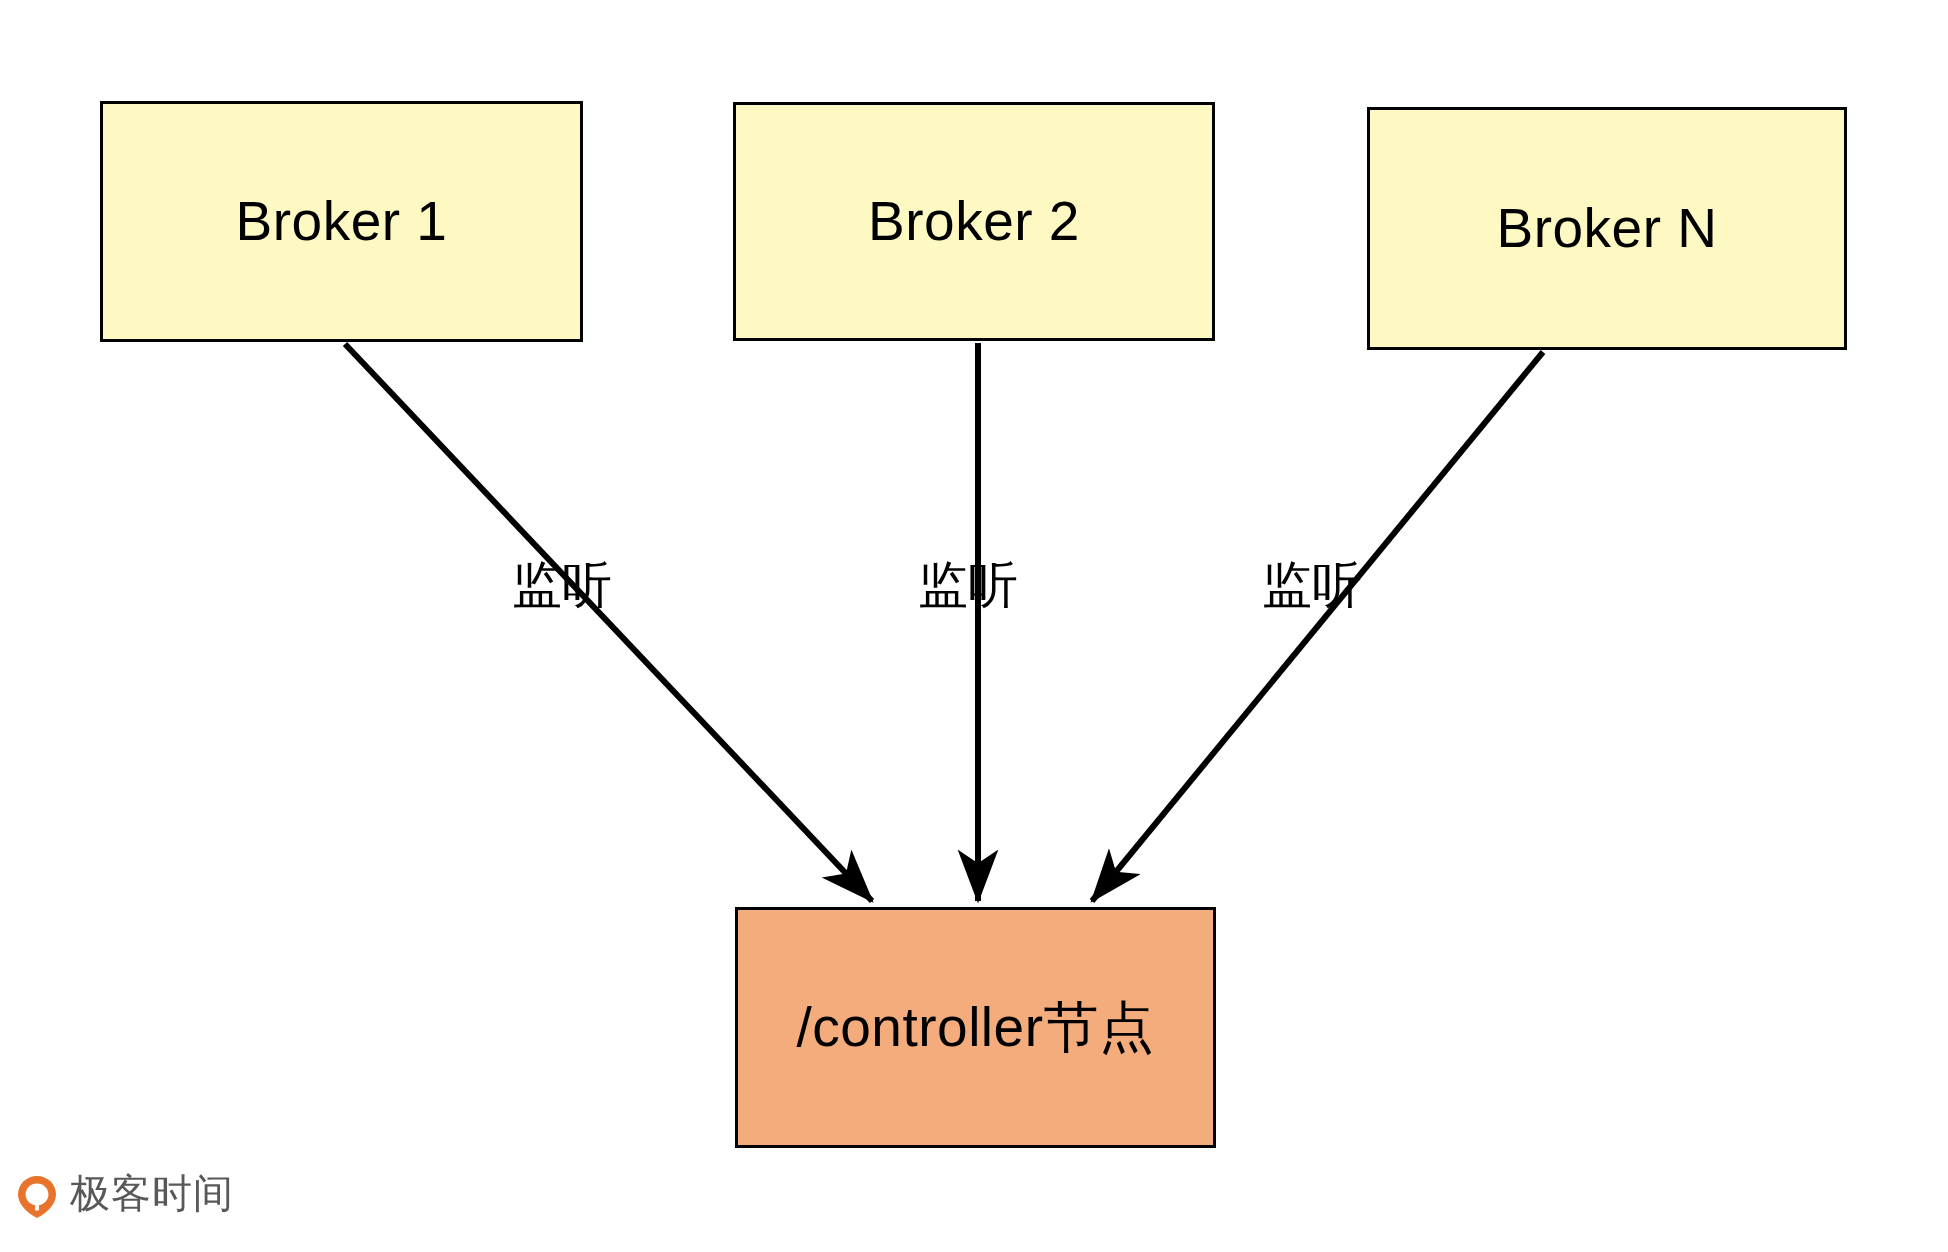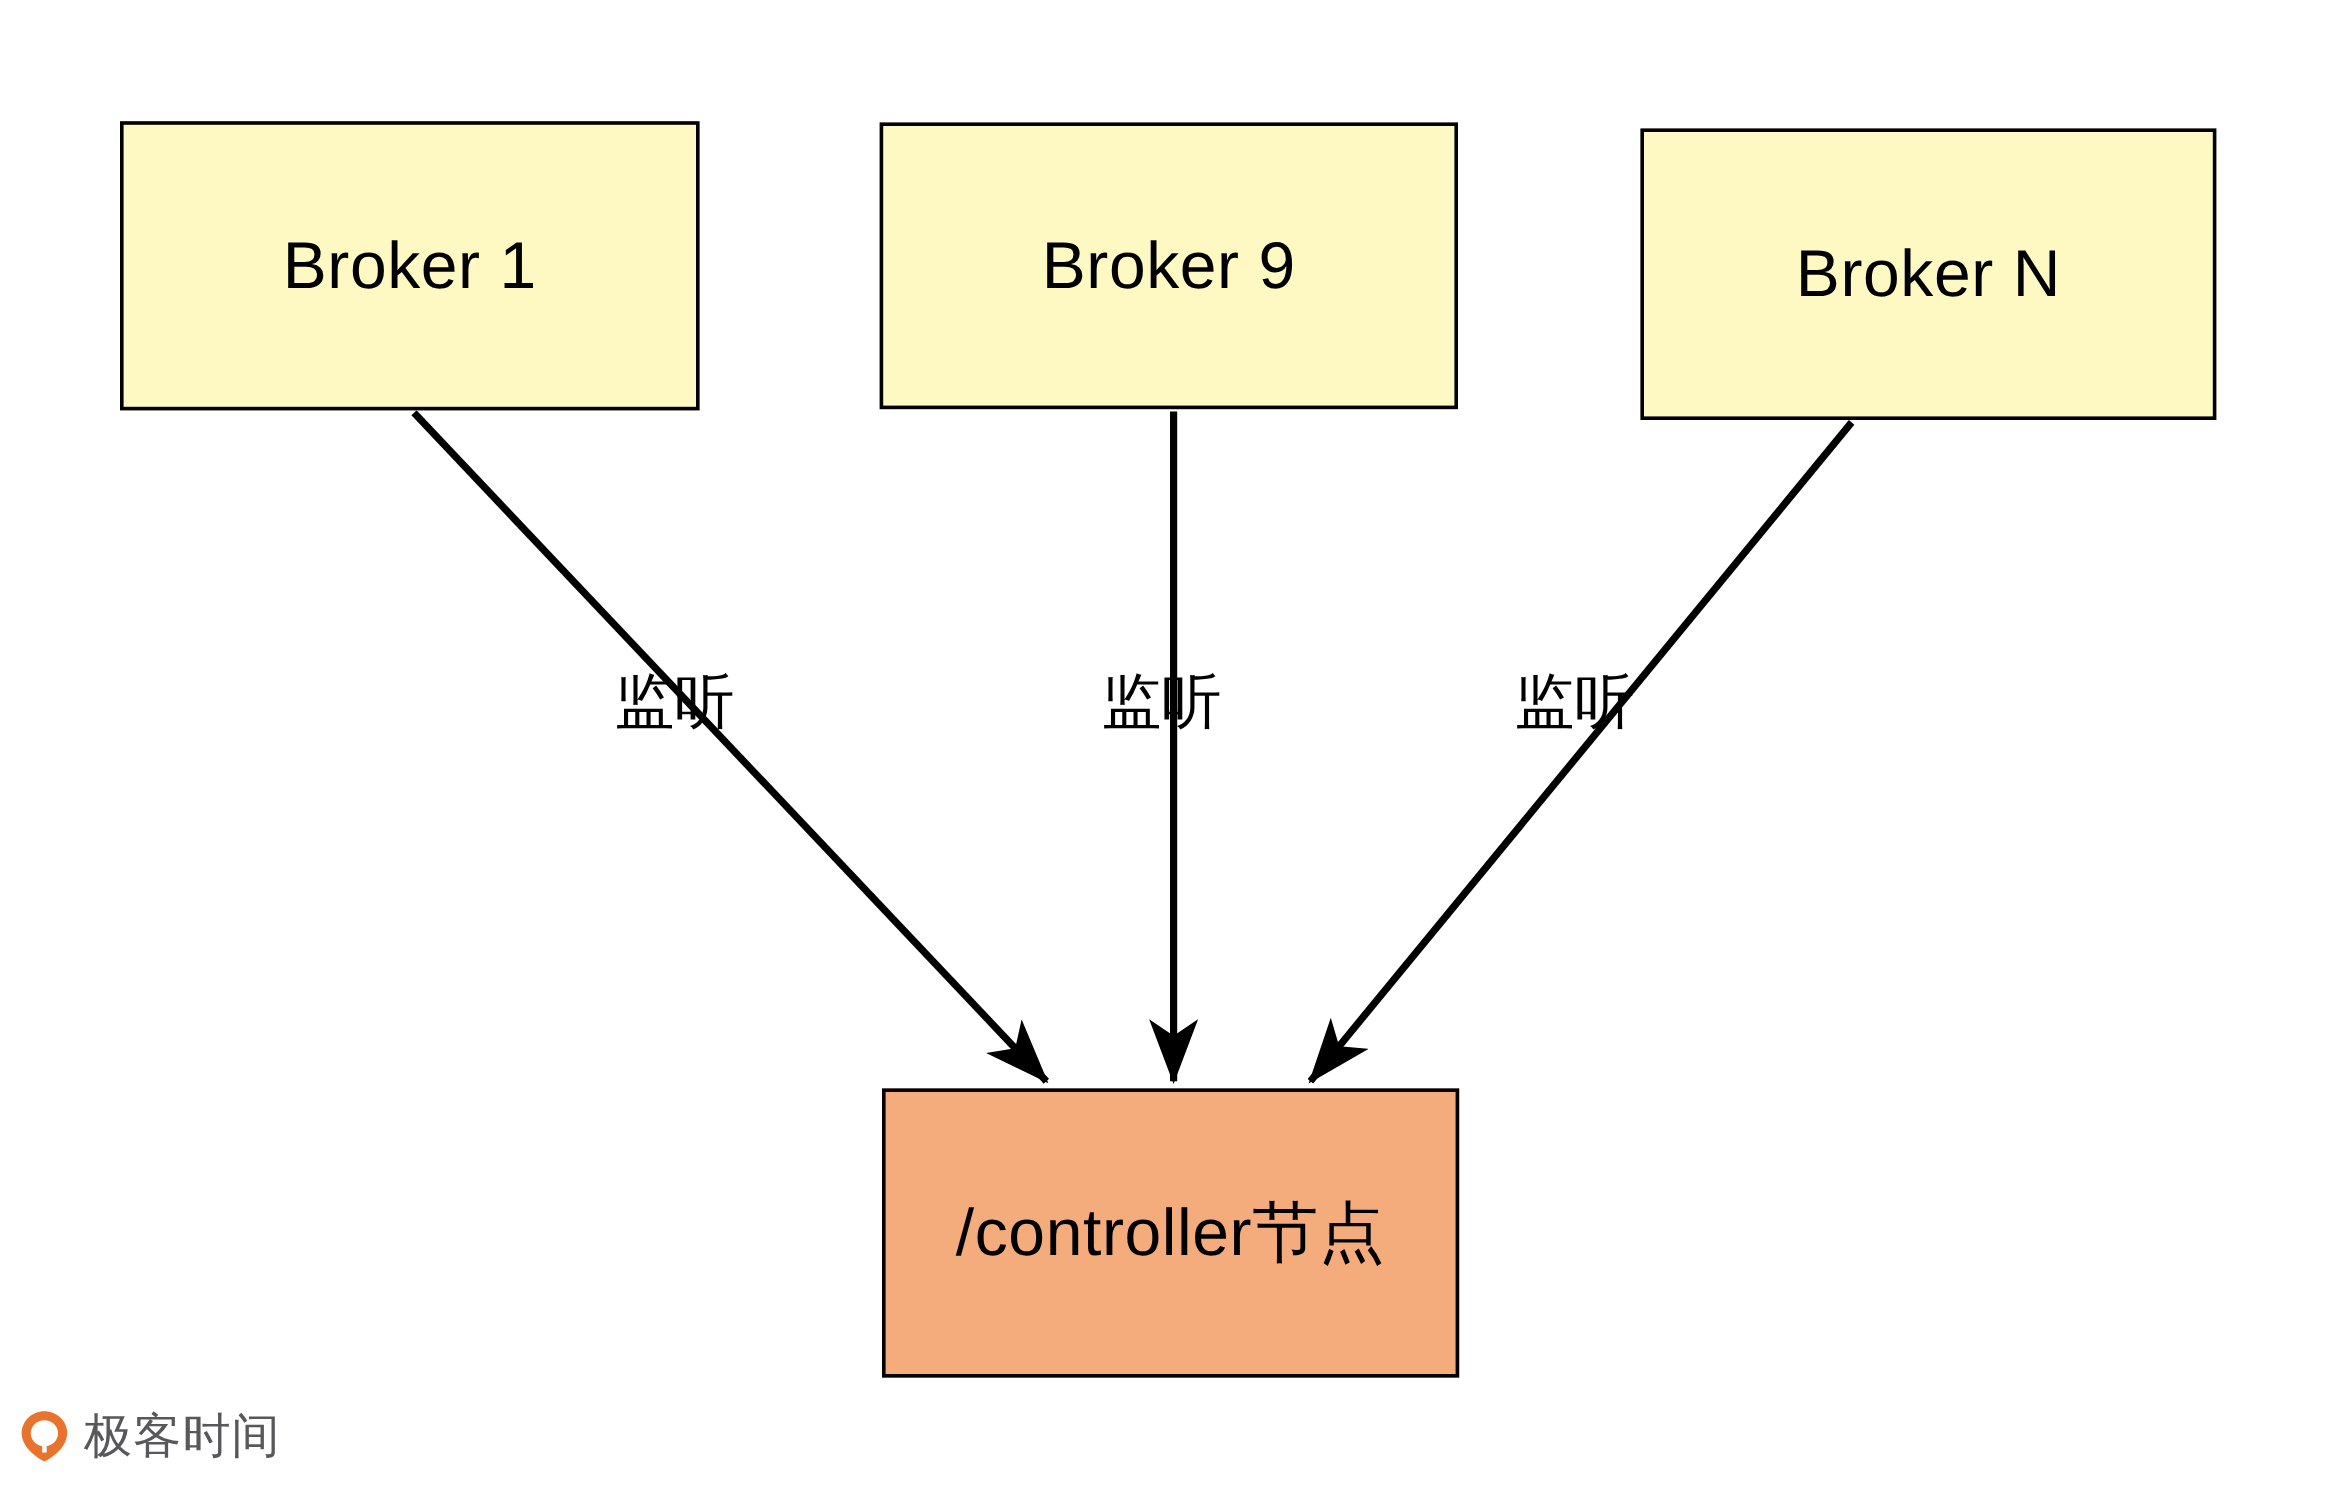--- a/index.html
+++ b/index.html
@@ -74,21 +74,21 @@
     gap: 10px;
   }
   #footer-logo .mark {
     width: 46px;
     height: 46px;
     flex: 0 0 auto;
   }
   #footer-logo .brand-text {
     font-size: 40px;
     color: #58585a;
-    font-family: Liberation Serif, serif;
+    font-family: Liberation Mono, monospace;
     letter-spacing: 1px;
     line-height: 1;
   }
 </style>
 </head>
 <body>
 
 <div id="stage">
 
   <svg id="diagram-svg" viewBox="0 0 1948 1252">
@@ -103,21 +103,21 @@
     <line x1="978" y1="343" x2="978" y2="901" stroke="#000000" stroke-width="6" marker-end="url(#arrowhead)"></line>
 
     <line x1="1543" y1="352" x2="1092" y2="901" stroke="#000000" stroke-width="6" marker-end="url(#arrowhead)"></line>
   </svg>
 
   <div class="node-box broker" id="box-broker-1">
     <span class="node-label">Broker 1</span>
   </div>
 
   <div class="node-box broker" id="box-broker-2">
-    <span class="node-label">Broker 9</span>
+    <span class="node-label">Broker 2</span>
   </div>
 
   <div class="node-box controller" id="box-controller">
     <span class="node-label">/controller节点</span>
   </div>
 
   <div class="node-box broker" id="box-broker-n">
     <span class="node-label">Broker N</span>
   </div>
 

